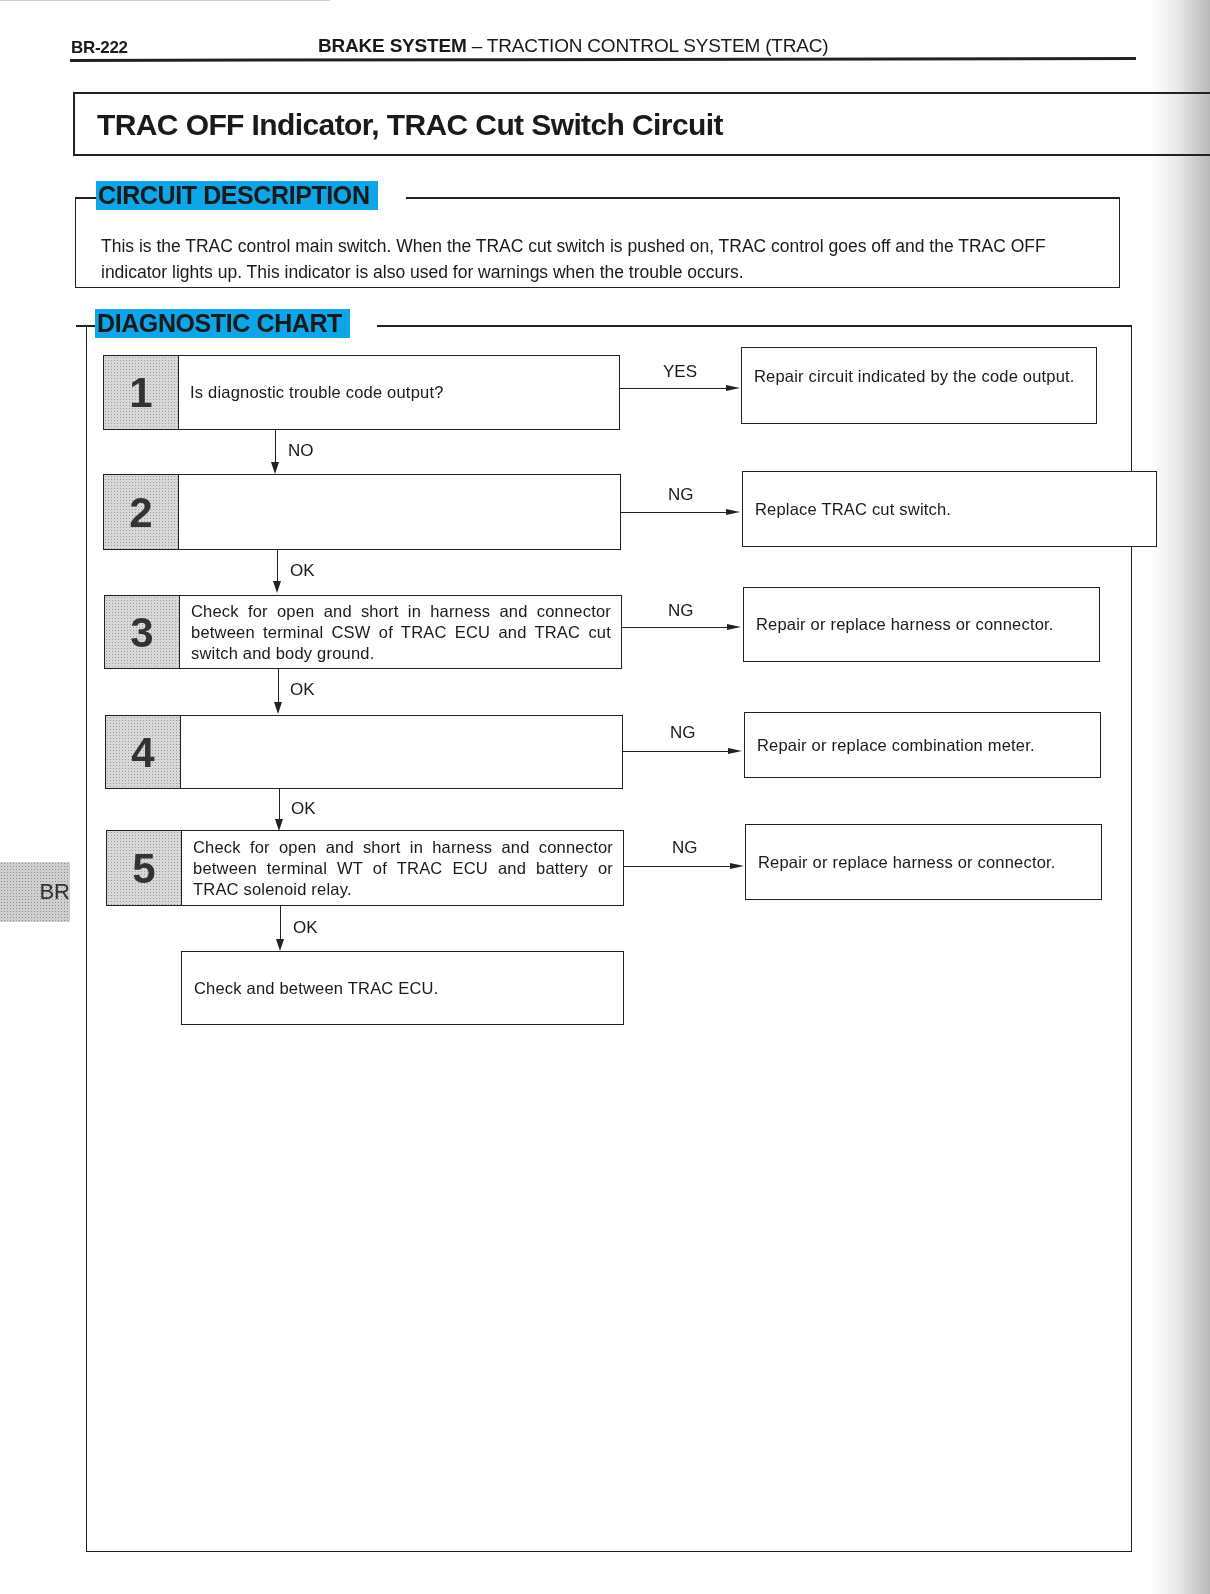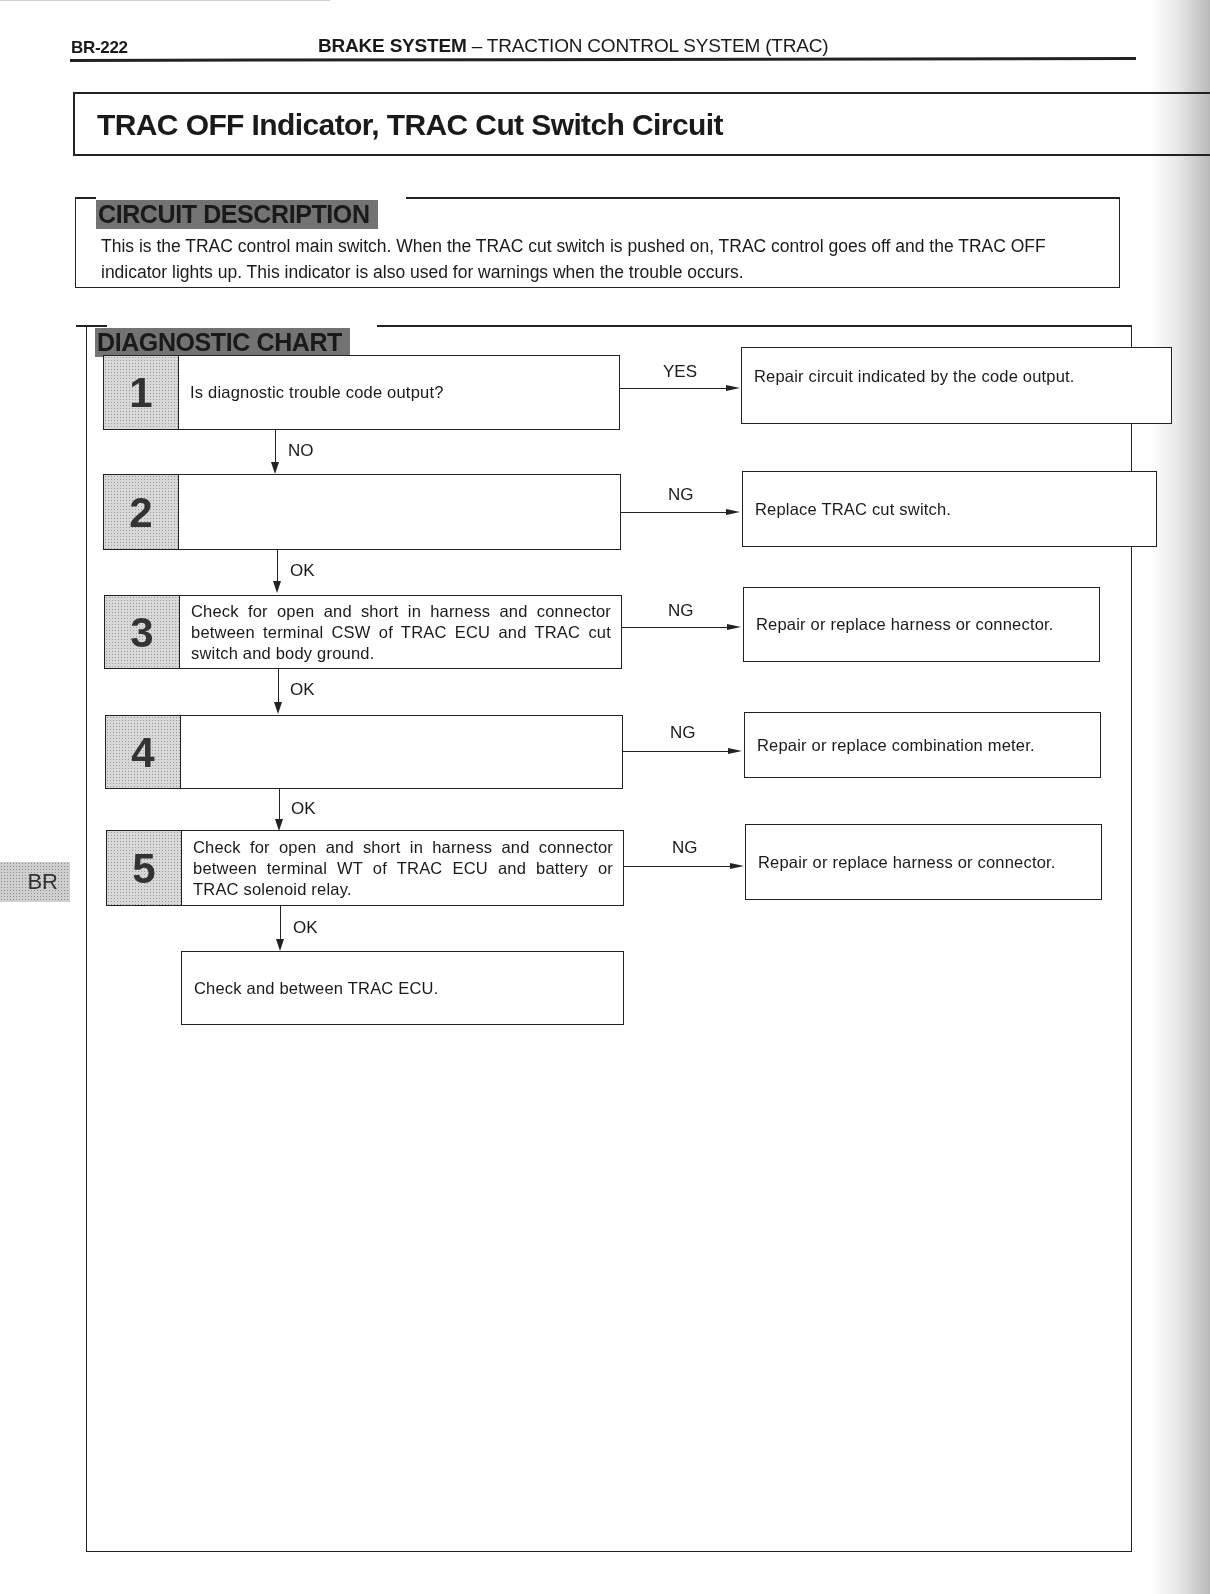--- a/index.html
+++ b/index.html
@@ -21,22 +21,22 @@
 
     .title-box {
       position: absolute; left: 73px; top: 92px; width: 1155px; height: 64px;
       border: 2px solid #222; box-sizing: border-box;
     }
     .title-box .t { position: absolute; left: 22px; top: 14px; font-size: 30px; font-weight: bold; letter-spacing: -0.6px; }
 
     .section { position: absolute; border: 1.5px solid #222; box-sizing: border-box; border-top: none; }
     .section .sline { position: absolute; top: 0; height: 1.5px; background: #222; }
     .section .slabel {
-      position: absolute; top: -16px; left: 20px; background: #737373; padding: 0 8px 0 2px;
-      font-size: 25px; font-weight: bold; letter-spacing: -0.4px; margin-top: 19px;
+      position: absolute; top: -16px; left: 20px; background: #0ea5e9; padding: 0 8px 0 2px;
+      font-size: 25px; font-weight: bold; letter-spacing: -0.4px;
     }
     .desc { position: absolute; left: 25px; top: 36px; right: 18px; font-size: 17.5px; line-height: 26px; }
 
     .box {
       position: absolute; border: 1.6px solid #222; box-sizing: border-box; background: #fff;
       font-size: 16.5px; line-height: 21px; letter-spacing: 0.2px;
     }
     .numcell {
       position: absolute; left: 0; top: 0; bottom: 0; width: 74px;
       border-right: 1.6px solid #222;
@@ -55,25 +55,25 @@
       position: absolute; width: 0; height: 0;
       border-left: 4px solid transparent; border-right: 4px solid transparent; border-top: 12px solid #222;
     }
     .arrow-right {
       position: absolute; width: 0; height: 0;
       border-top: 3.5px solid transparent; border-bottom: 3.5px solid transparent; border-left: 14px solid #222;
     }
     .lbl { position: absolute; font-size: 17px; }
 
     .side-tab {
-      position: absolute; left: 0; top: 862px; width: 70px; height: 40px;
+      position: absolute; left: 0; top: 862px; width: 70px; height: 60px;
       background-color: #cfcfcf;
       background-image: radial-gradient(#8e8e8e 0.8px, transparent 0.9px);
       background-size: 3px 3px;
-      display: flex; align-items: center; justify-content: flex-end; padding-right: 12px; box-sizing: border-box;
+      display: flex; align-items: center; justify-content: flex-end; box-sizing: border-box;
       font-size: 22px; color: #333;
     }
   </style>
 </head>
 <body>
 
 <div class="page-shade"></div>
 <div class="topline"></div>
 
 <div class="hdr-code">BR-222</div>
@@ -97,21 +97,21 @@
   <div class="slabel" style="left:8px;">DIAGNOSTIC CHART</div>
 </div>
 
 <div class="box" style="left:103px; top:355px; width:517px; height:75px;">
   <div class="numcell">1</div>
   <div class="boxtext">Is diagnostic trouble code output?</div>
 </div>
 <div class="hline" style="left:620px; top:388px; width:108px;"></div>
 <div class="arrow-right" style="left:726px; top:385px;"></div>
 <div class="lbl" style="left:663px; top:362px;">YES</div>
-<div class="box rbox" style="left:741px; top:347px; width:431px; height:77px;">
+<div class="box rbox" style="left:741px; top:347px; width:356px; height:77px;">
   <div class="boxtext" style="align-items:flex-start; padding-top:18px;">Repair circuit indicated by the code output.</div>
 </div>
 <div class="vline" style="left:275px; top:430px; height:34px;"></div>
 <div class="arrow-down" style="left:271px; top:462px;"></div>
 <div class="lbl" style="left:288px; top:441px;">NO</div>
 
 <div class="box" style="left:103px; top:474px; width:518px; height:76px;">
   <div class="numcell">2</div>
 </div>
 <div class="hline" style="left:621px; top:512px; width:107px;"></div>

